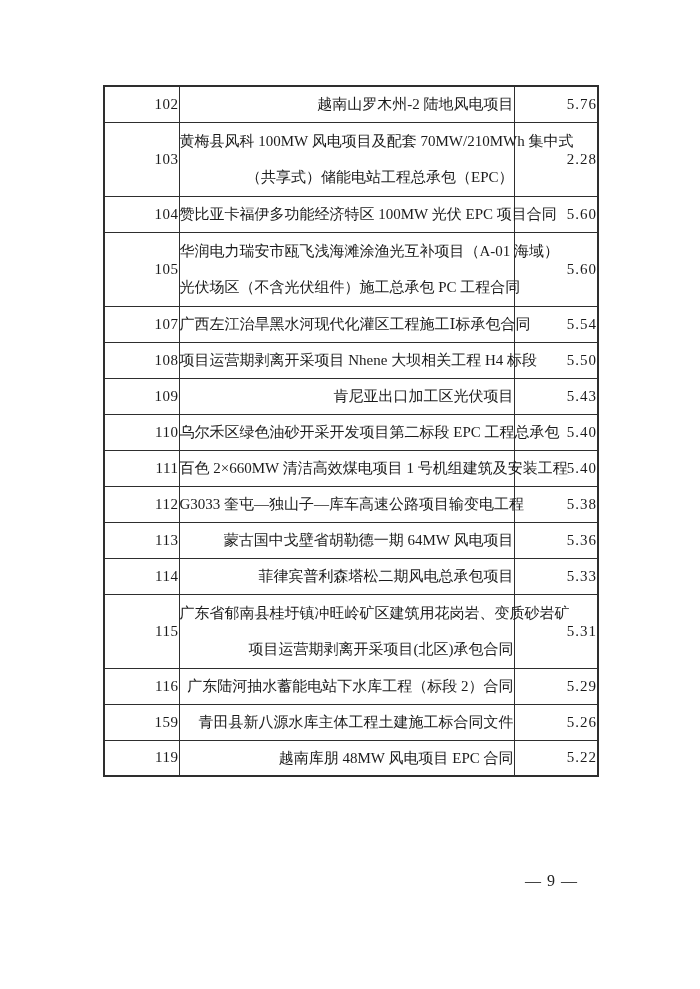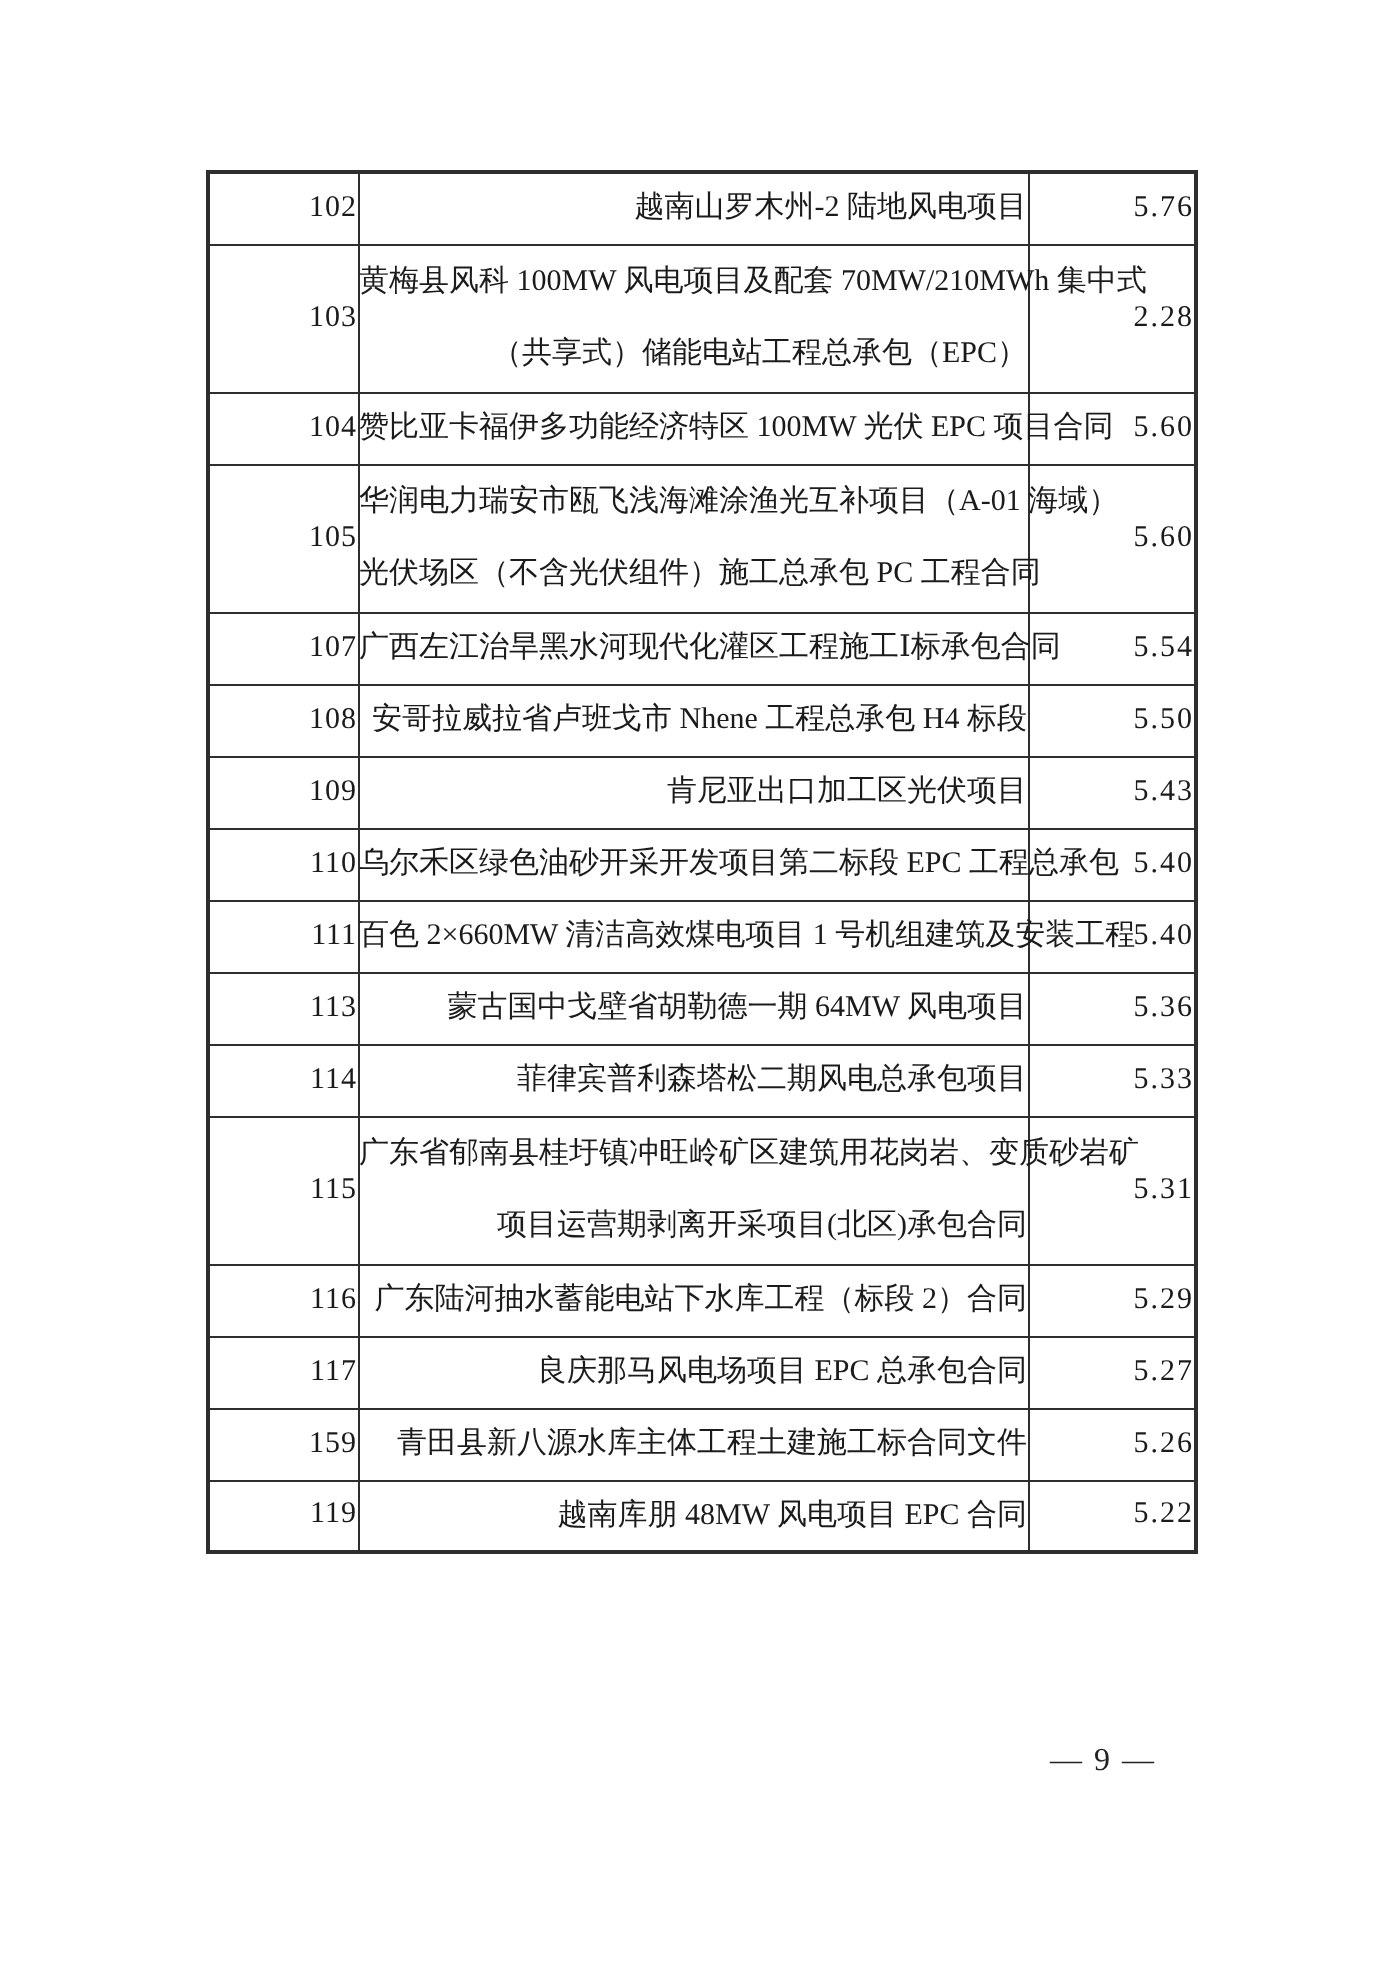--- a/index.html
+++ b/index.html
@@ -117,21 +117,21 @@
             <div class="name-lines">
               <div class="name-line">广西左江治旱黑水河现代化灌区工程施工Ⅰ标承包合同</div>
             </div>
           </td>
           <td class="col-value">5.54</td>
         </tr>
         <tr class="single">
           <td class="col-no">108</td>
           <td class="col-name">
             <div class="name-lines">
-              <div class="name-line">安哥拉威拉省卢班戈市 Nhene 工程总承包 H4 标段</div>
+              <div class="name-line">项目运营期剥离开采项目 Nhene 大坝相关工程 H4 标段</div>
             </div>
           </td>
           <td class="col-value">5.50</td>
         </tr>
         <tr class="single">
           <td class="col-no">109</td>
           <td class="col-name">
             <div class="name-lines">
               <div class="name-line">肯尼亚出口加工区光伏项目</div>
             </div>
@@ -148,20 +148,29 @@
           <td class="col-value">5.40</td>
         </tr>
         <tr class="single">
           <td class="col-no">111</td>
           <td class="col-name">
             <div class="name-lines">
               <div class="name-line">百色 2×660MW 清洁高效煤电项目 1 号机组建筑及安装工程</div>
             </div>
           </td>
           <td class="col-value">5.40</td>
+        </tr>
+        <tr class="single">
+          <td class="col-no">112</td>
+          <td class="col-name">
+            <div class="name-lines">
+              <div class="name-line">G3033 奎屯—独山子—库车高速公路项目输变电工程</div>
+            </div>
+          </td>
+          <td class="col-value">5.38</td>
         </tr>
         <tr class="single">
           <td class="col-no">113</td>
           <td class="col-name">
             <div class="name-lines">
               <div class="name-line">蒙古国中戈壁省胡勒德一期 64MW 风电项目</div>
             </div>
           </td>
           <td class="col-value">5.36</td>
         </tr>
@@ -187,29 +196,20 @@
         <tr class="single">
           <td class="col-no">116</td>
           <td class="col-name">
             <div class="name-lines">
               <div class="name-line">广东陆河抽水蓄能电站下水库工程（标段 2）合同</div>
             </div>
           </td>
           <td class="col-value">5.29</td>
         </tr>
         <tr class="single">
-          <td class="col-no">117</td>
-          <td class="col-name">
-            <div class="name-lines">
-              <div class="name-line">良庆那马风电场项目 EPC 总承包合同</div>
-            </div>
-          </td>
-          <td class="col-value">5.27</td>
-        </tr>
-        <tr class="single">
           <td class="col-no">159</td>
           <td class="col-name">
             <div class="name-lines">
               <div class="name-line">青田县新八源水库主体工程土建施工标合同文件</div>
             </div>
           </td>
           <td class="col-value">5.26</td>
         </tr>
         <tr class="single">
           <td class="col-no">119</td>

